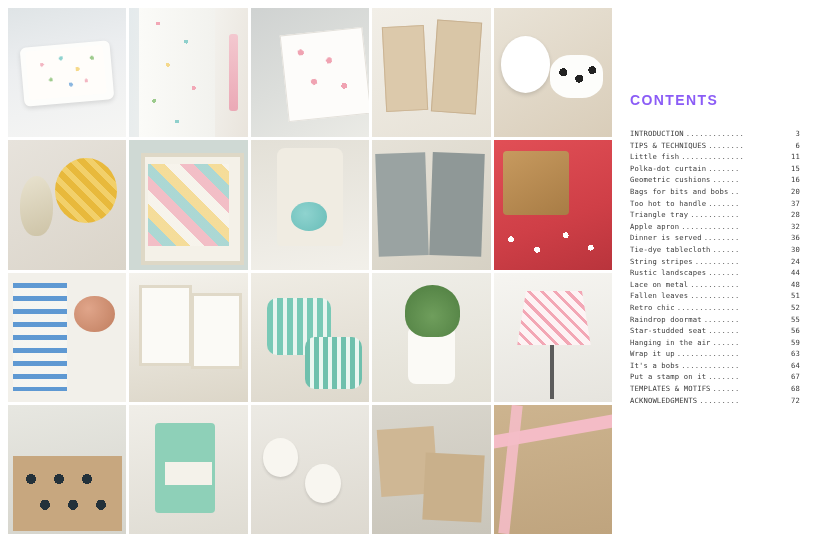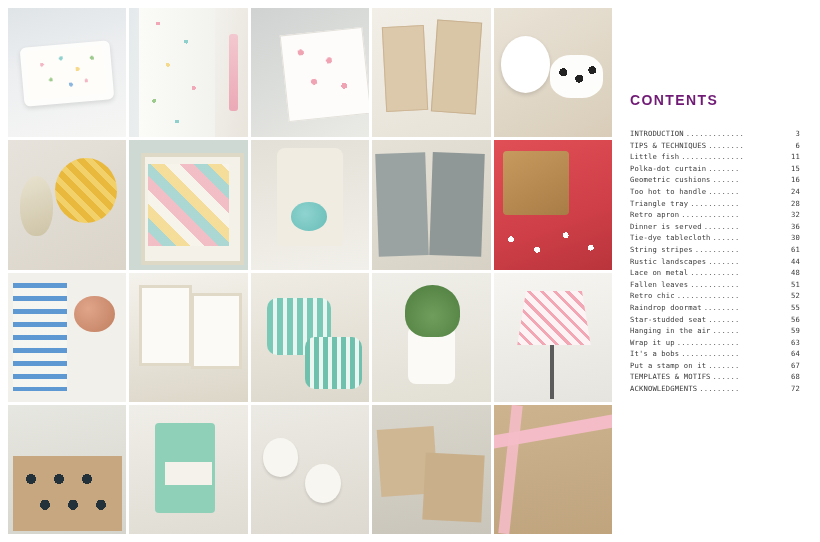--- a/index.html
+++ b/index.html
@@ -296,21 +296,21 @@
   .contents {
     width: 208px;
     box-sizing: border-box;
     padding: 92px 20px 0 18px;
     background: #ffffff;
   }
   .contents-title {
     font-family: "Liberation Sans", sans-serif;
     font-size: 14px;
     letter-spacing: 1.4px;
-    color: #701a75;
+    color: #8b5cf6;
     font-weight: bold;
     margin: 0 0 20px 0;
   }
   .toc {
     list-style: none;
     margin: 0;
     padding: 0;
     font-family: "DejaVu Sans Mono", monospace;
     font-size: 7.2px;
     color: #3a3a3a;
@@ -427,48 +427,53 @@
           <span class="t-label">Polka-dot curtain</span>
           <span class="t-dots">.......</span>
           <span class="t-page">15</span>
         </li>
         <li>
           <span class="t-label">Geometric cushions</span>
           <span class="t-dots">......</span>
           <span class="t-page">16</span>
         </li>
         <li>
+          <span class="t-label">Bags for bits and bobs</span>
+          <span class="t-dots">..</span>
+          <span class="t-page">20</span>
+        </li>
+        <li>
           <span class="t-label">Too hot to handle</span>
           <span class="t-dots">.......</span>
-          <span class="t-page">24</span>
+          <span class="t-page">37</span>
         </li>
         <li>
           <span class="t-label">Triangle tray</span>
           <span class="t-dots">...........</span>
           <span class="t-page">28</span>
         </li>
         <li>
-          <span class="t-label">Retro apron</span>
+          <span class="t-label">Apple apron</span>
           <span class="t-dots">.............</span>
           <span class="t-page">32</span>
         </li>
         <li>
           <span class="t-label">Dinner is served</span>
           <span class="t-dots">........</span>
           <span class="t-page">36</span>
         </li>
         <li>
           <span class="t-label">Tie-dye tablecloth</span>
           <span class="t-dots">......</span>
           <span class="t-page">30</span>
         </li>
         <li>
           <span class="t-label">String stripes</span>
           <span class="t-dots">..........</span>
-          <span class="t-page">61</span>
+          <span class="t-page">24</span>
         </li>
         <li>
           <span class="t-label">Rustic landscapes</span>
           <span class="t-dots">.......</span>
           <span class="t-page">44</span>
         </li>
         <li>
           <span class="t-label">Lace on metal</span>
           <span class="t-dots">...........</span>
           <span class="t-page">48</span>

